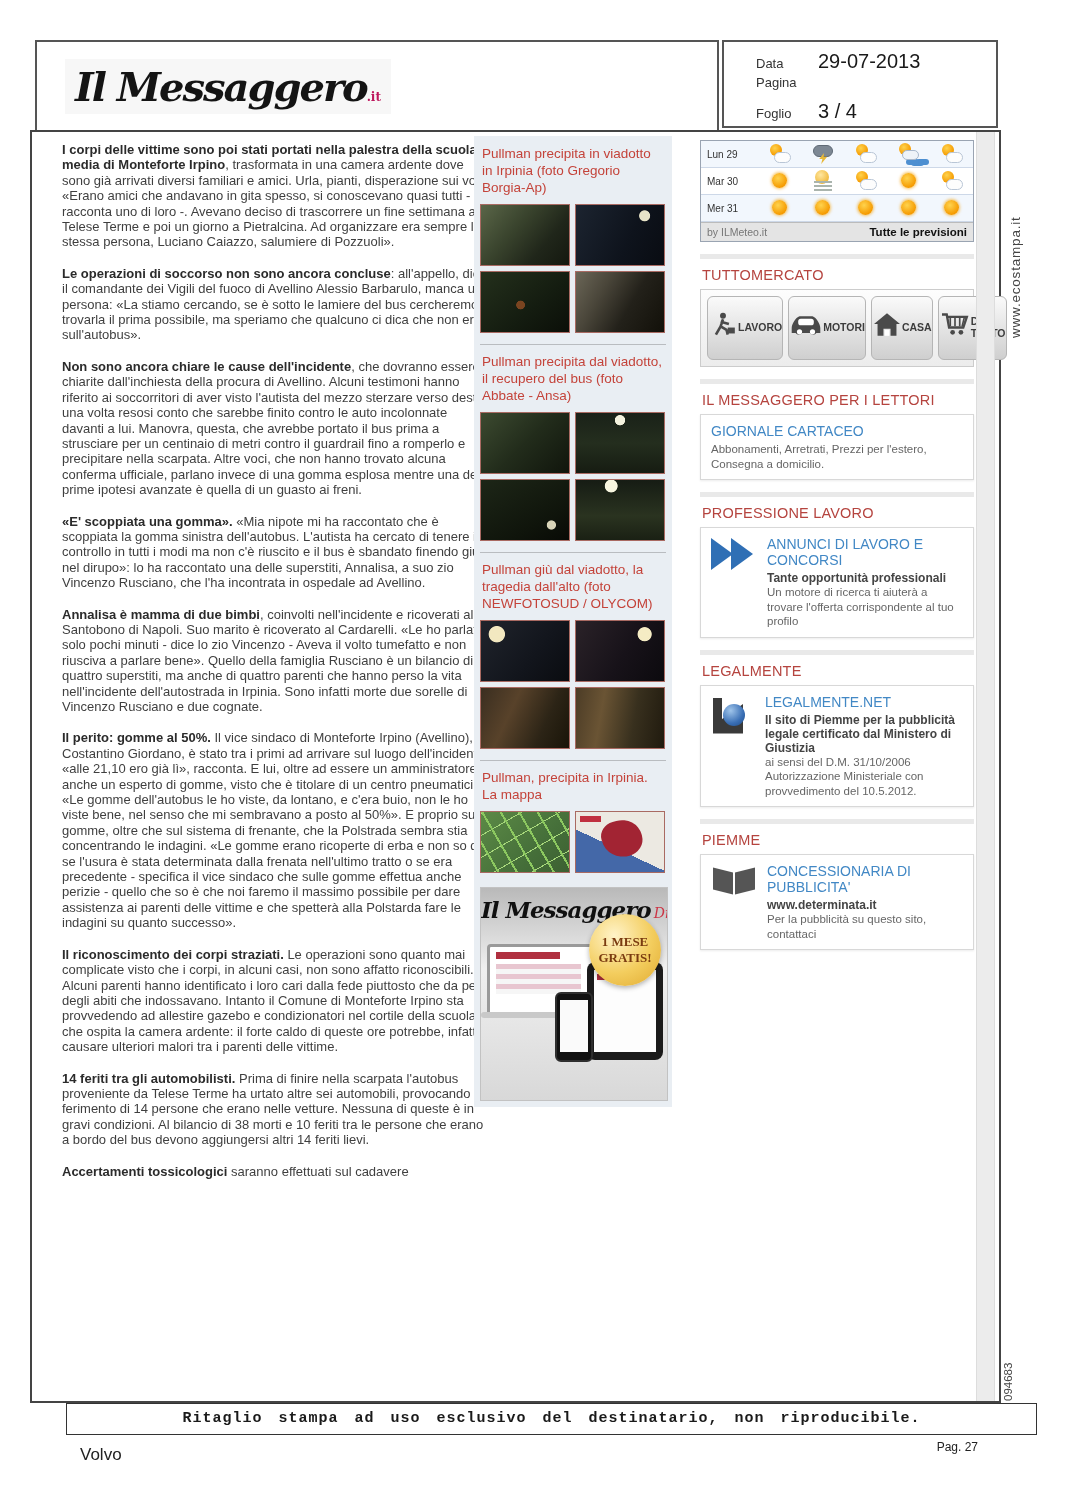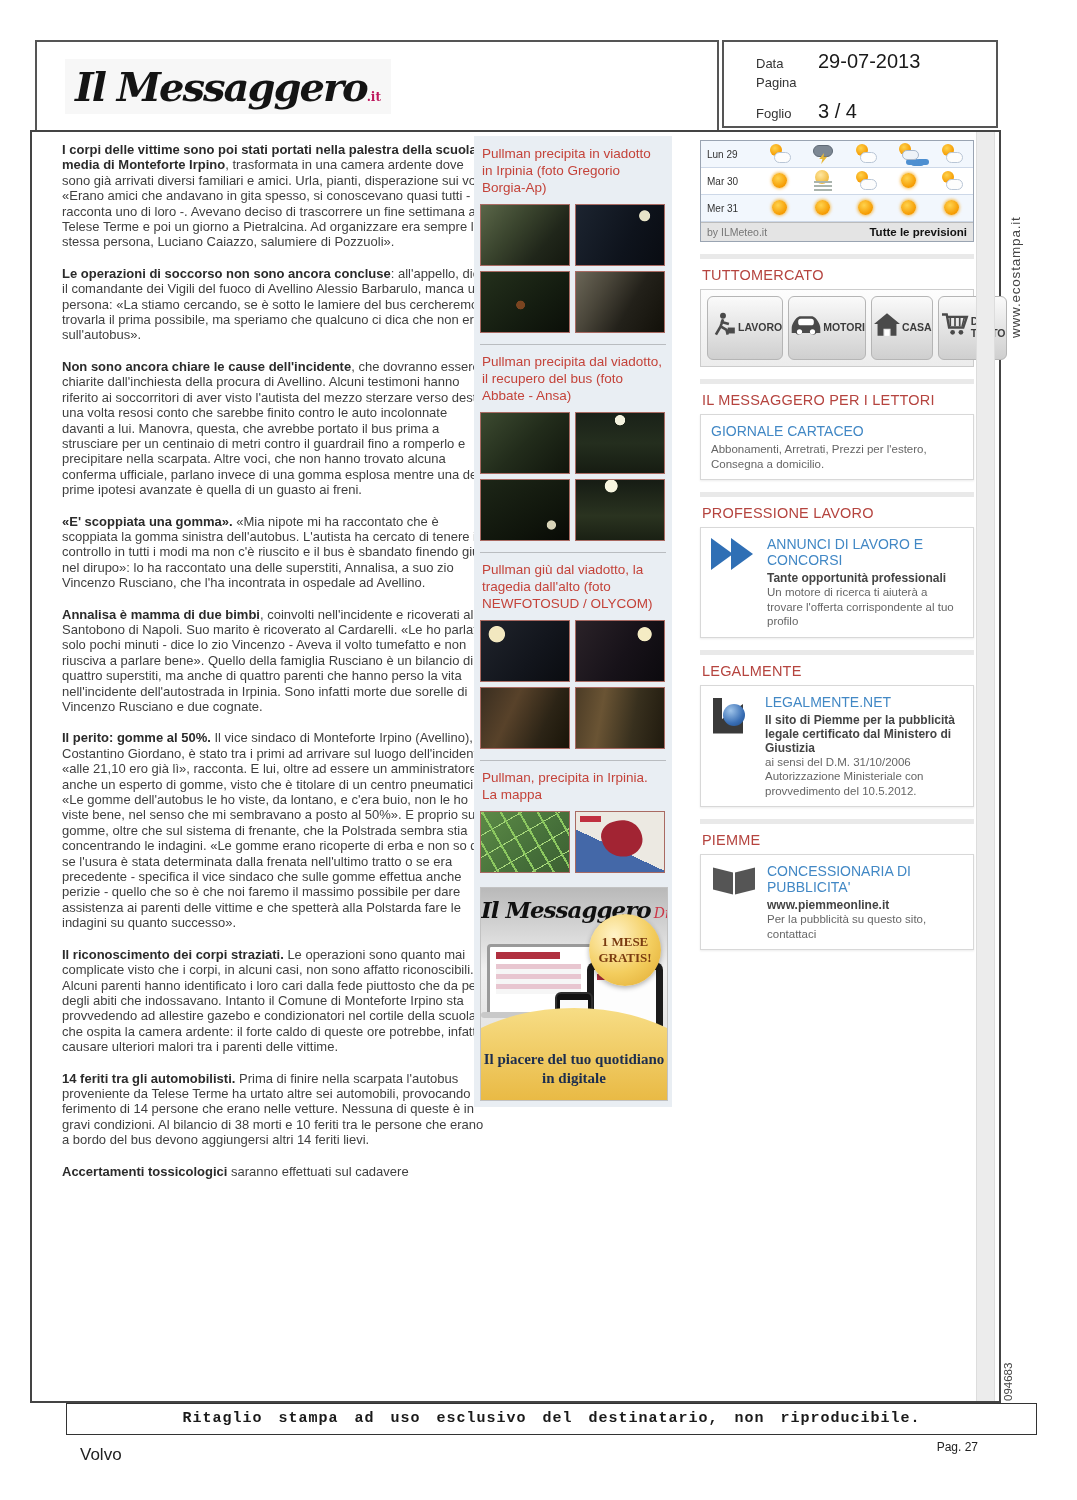--- a/index.html
+++ b/index.html
@@ -184,23 +184,20 @@
         <span class="ad-brand">Il Messaggero</span><em>Digital</em>
       </div>
       <div class="dev-laptop"></div>
       <div class="dev-base"></div>
       <div class="dev-tablet"></div>
       <div class="dev-phone"></div>
       <div class="ad-badge">
         <span>1 MESE</span>
           <span>GRATIS!</span>
       </div>
-      <div class="ad-dome">
-        <span>Il piacere del tuo quotidiano in digitale</span>
-      </div>
     </div>
   </div>
 
   <div class="sidebar">
 
     <div class="weather">
       <div class="w-row">
         <span class="w-day">Lun 29</span>
         <span class="w-icons">
             <span class="wi wi-sun-cloud"></span>
@@ -299,21 +296,21 @@
         <div class="boldline">Il sito di Piemme per la pubblicità legale certificato dal Ministero di Giustizia</div>
         <div class="small">ai sensi del D.M. 31/10/2006 Autorizzazione Ministeriale con provvedimento del 10.5.2012.</div>
       </div>
     </div>
 
     <div class="sec-head">PIEMME</div>
     <div class="card card-flex">
       <span class="logo-book"></span>
       <div>
         <span class="link">CONCESSIONARIA DI PUBBLICITA'</span>
-        <div class="boldline">www.piemmeonline.it</div>
+        <div class="boldline">www.determinata.it</div>
         <div class="small">Per la pubblicità su questo sito, contattaci</div>
       </div>
     </div>
 
   </div>
 
   <div class="scroll-strip"></div>
 </div>
 
 <div class="clip-bar">

